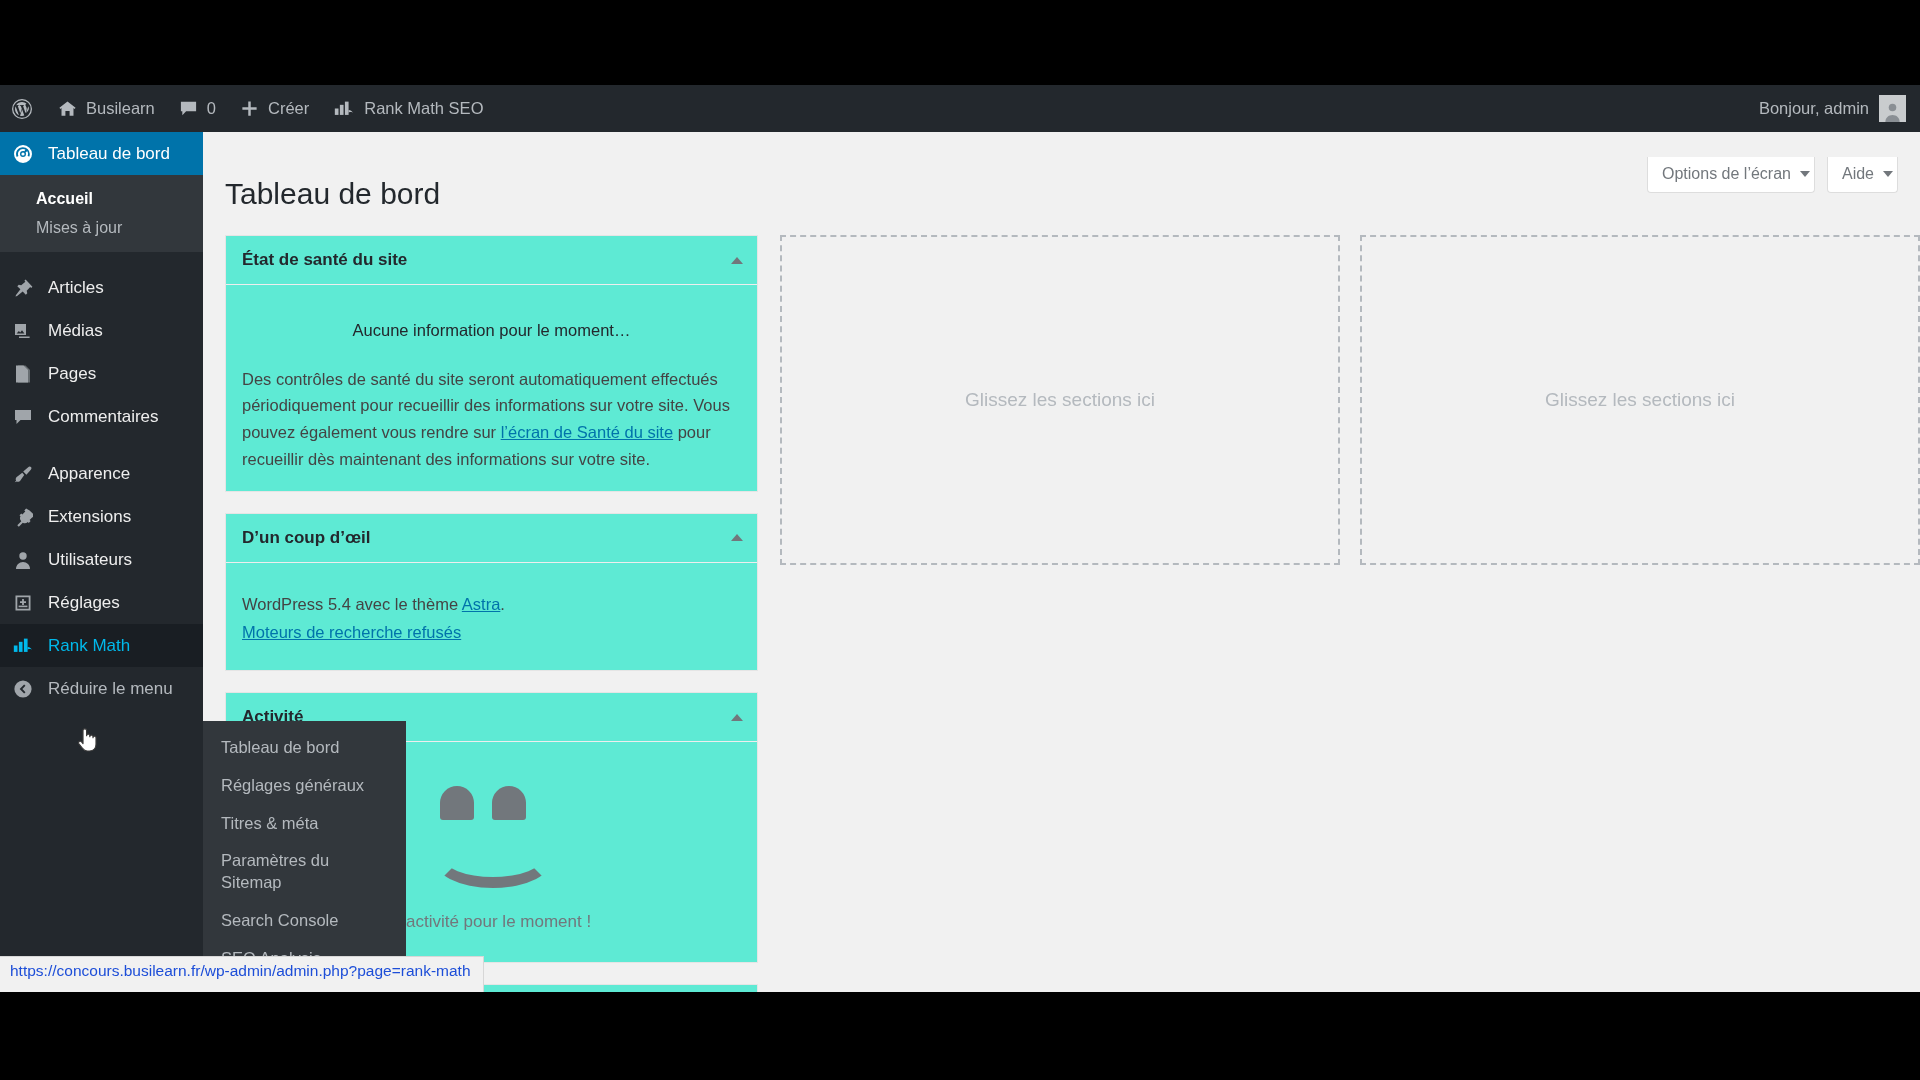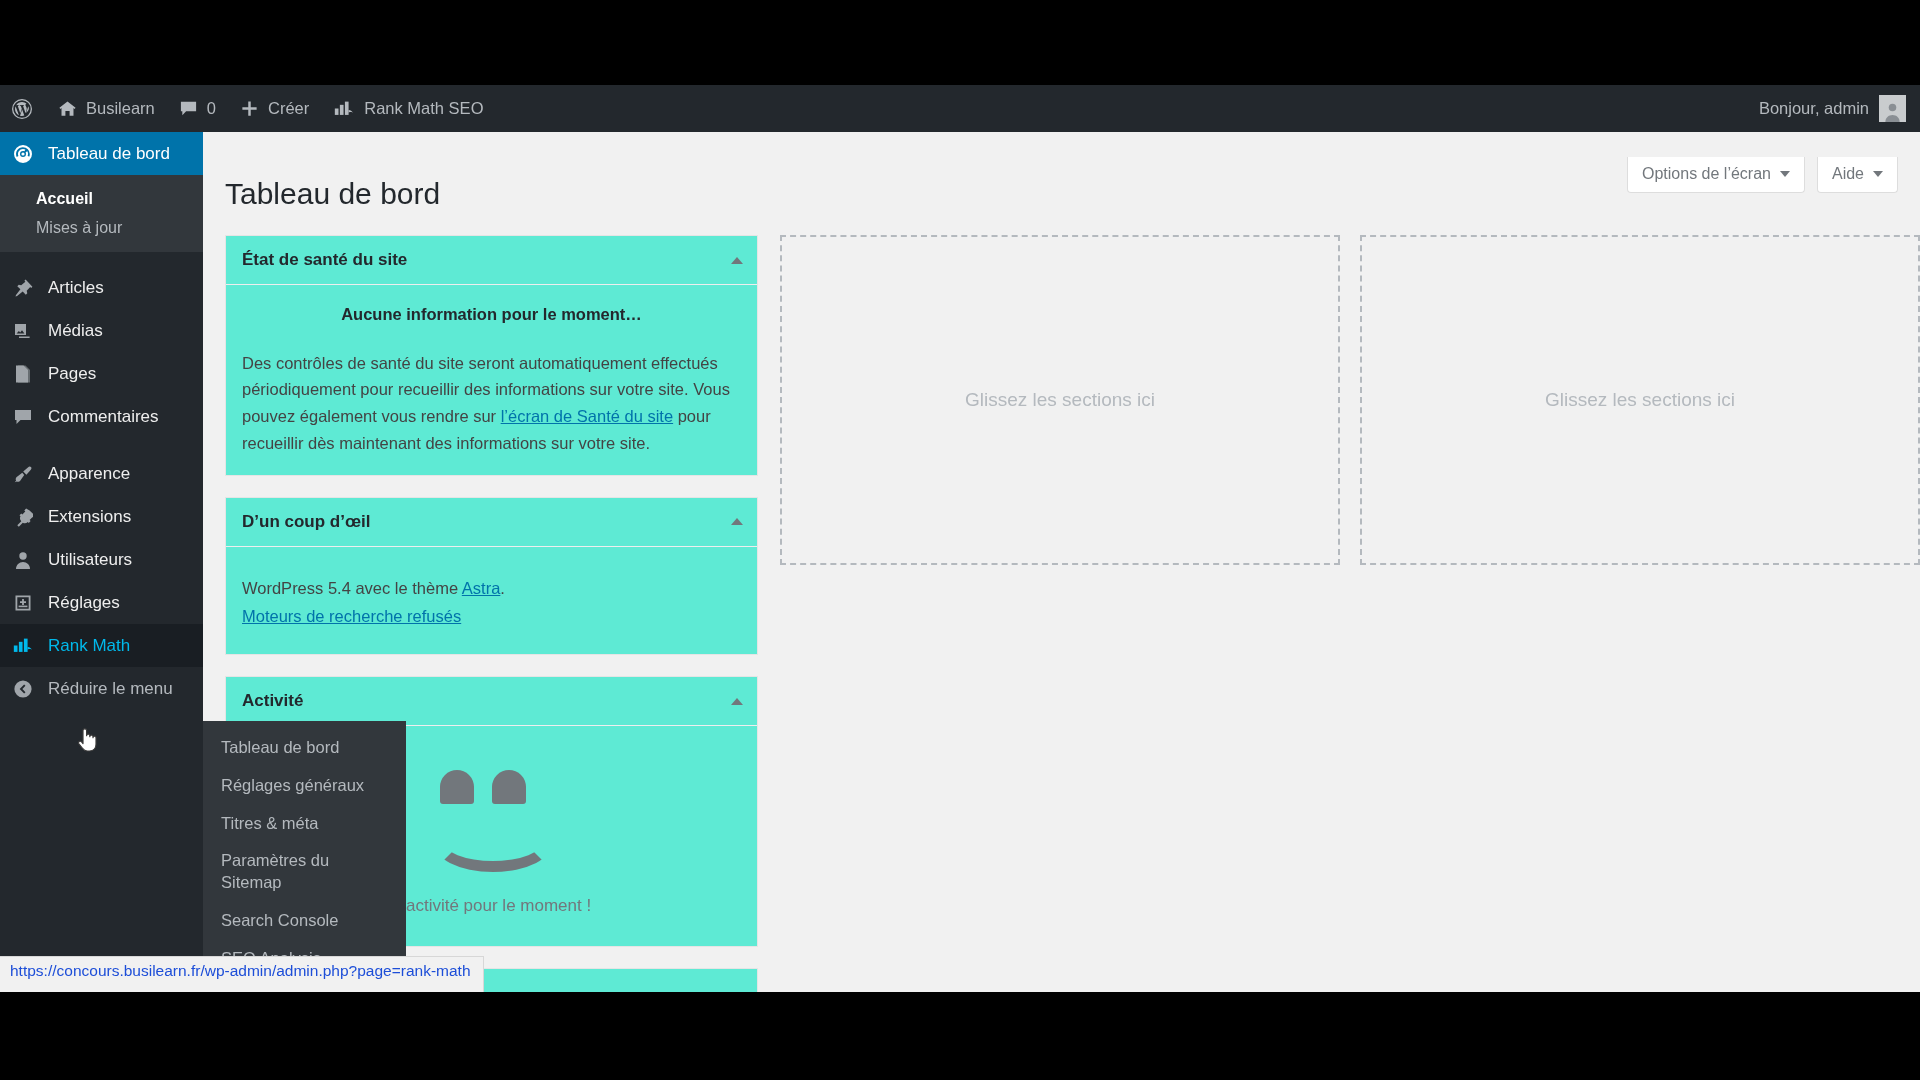--- a/index.html
+++ b/index.html
@@ -101,21 +101,21 @@
   }
 
   
   #wpbody { position:absolute; left:203px; top:47px; width:1717px; height:860px; background:#f1f1f1; }
 
   #screen-meta-links {
     position:absolute; right:22px; top:25px; display:flex; gap:12px; z-index:20;
   }
   .meta-btn {
     background:#fff; border:1px solid #ddd; border-top:none;
-    border-radius:0 0 4px 4px; padding:8px 14px 9px 14px;
+    border-radius:0 0 4px 4px; padding:8px 4px 9px 14px;
     font-size:16px; color:#72777c; display:flex; align-items:center; gap:9px; cursor:pointer;
   }
   .caret-down { width:0;height:0;border-left:5px solid transparent;border-right:5px solid transparent;border-top:6px solid #72777c; }
 
   #page-title {
     position:absolute; left:22px; top:45px;
     font-size: 30px; font-weight: normal; color:#23282d;
   }
 
   #dashboard-widgets {
@@ -127,21 +127,21 @@
     background:#5eead4; border:1px solid #e5e5e5; margin-bottom: 21px;
   }
   .postbox-header {
     display:flex; align-items:center; justify-content:space-between;
     padding: 14px 14px 14px 16px; border-bottom:1px solid #eee;
   }
   .postbox-title { font-size:17px; font-weight:bold; color:#23282d; }
   .toggle-caret { width:0;height:0;border-left:6px solid transparent;border-right:6px solid transparent;border-bottom:7px solid #72777c; cursor:pointer; }
   .postbox-inside { padding: 14px 16px 18px 16px; font-size:16.5px; color:#444; line-height:1.62; }
 
-  .center-note { text-align:center; font-weight:bold; color:#23282d; margin: 2px 0 22px 0; font-size:16.5px; }
+  .center-note { text-align:center; font-weight:normal; color:#23282d; margin: 18px 0 22px 0; font-size:16.5px; }
   a.wplink { color:#0073aa; text-decoration:underline; }
 
   
   #glance-inside { padding-top: 28px; padding-bottom: 22px; }
   #glance-inside div { margin-bottom: 2px; }
 
   
   #activity-inside { padding: 20px 16px 26px 16px; text-align:center; }
   #smiley { margin: 24px auto 22px auto; width:140px; height:100px; position:relative; }
   .eye { position:absolute; top:0; width:34px; height:34px; background:#72777c; border-radius:17px 17px 3px 3px; }

